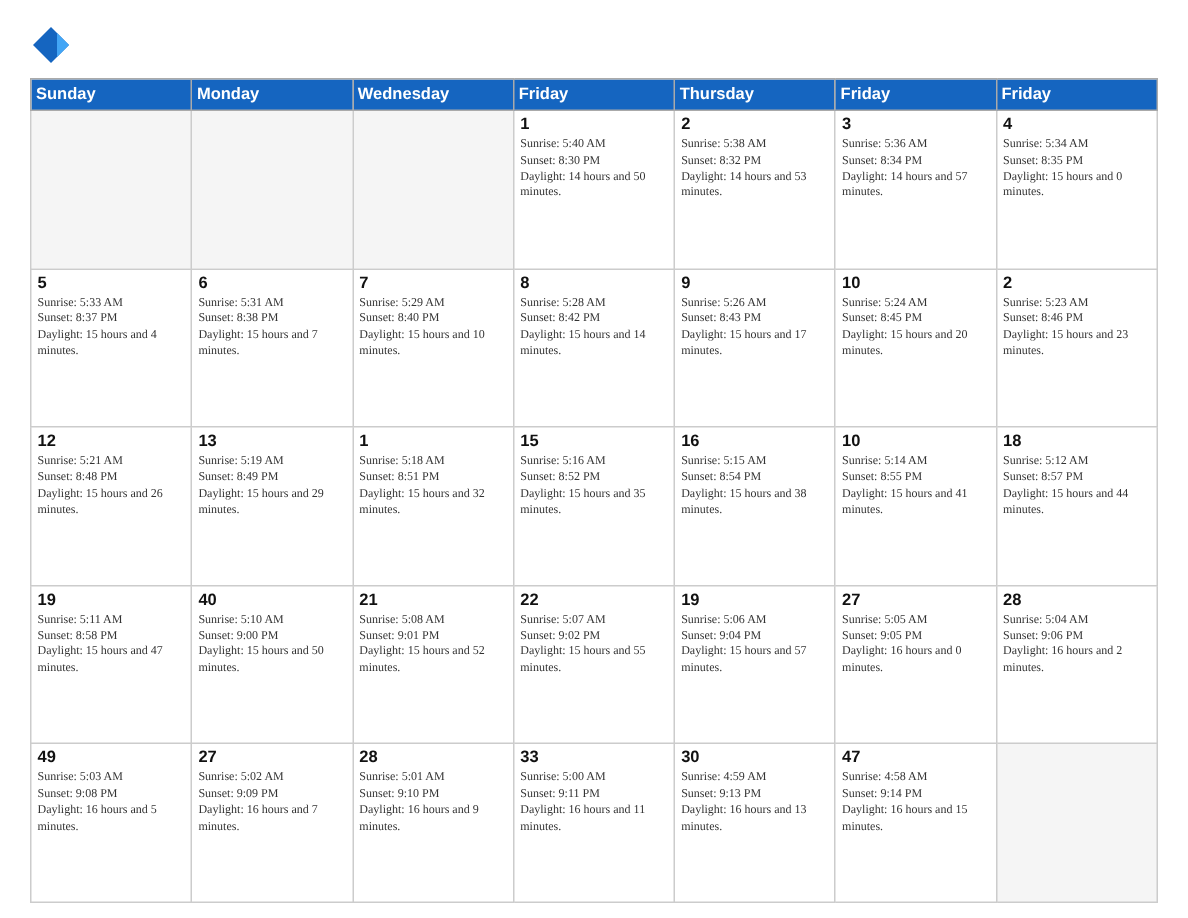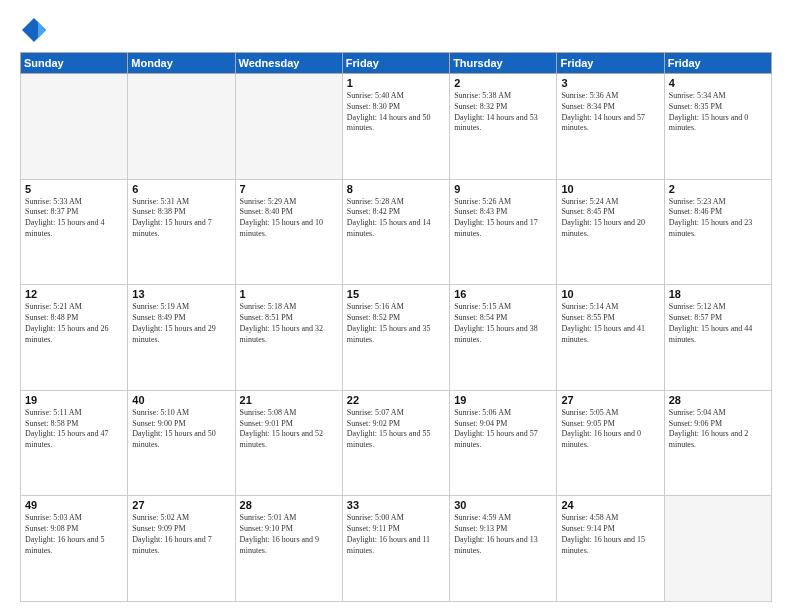--- a/index.html
+++ b/index.html
@@ -260,20 +260,20 @@
           </td>
           <td>
             <div class="day-num">33</div>
             <div class="day-info">Sunrise: 5:00 AM<br>Sunset: 9:11 PM<br>Daylight: 16 hours and 11 minutes.</div>
           </td>
           <td>
             <div class="day-num">30</div>
             <div class="day-info">Sunrise: 4:59 AM<br>Sunset: 9:13 PM<br>Daylight: 16 hours and 13 minutes.</div>
           </td>
           <td>
-            <div class="day-num">24</div>
+            <div class="day-num">47</div>
             <div class="day-info">Sunrise: 4:58 AM<br>Sunset: 9:14 PM<br>Daylight: 16 hours and 15 minutes.</div>
           </td>
           <td class="empty"></td>
         </tr>
       </tbody>
   </table>
 </div>
 
 </body></html>

